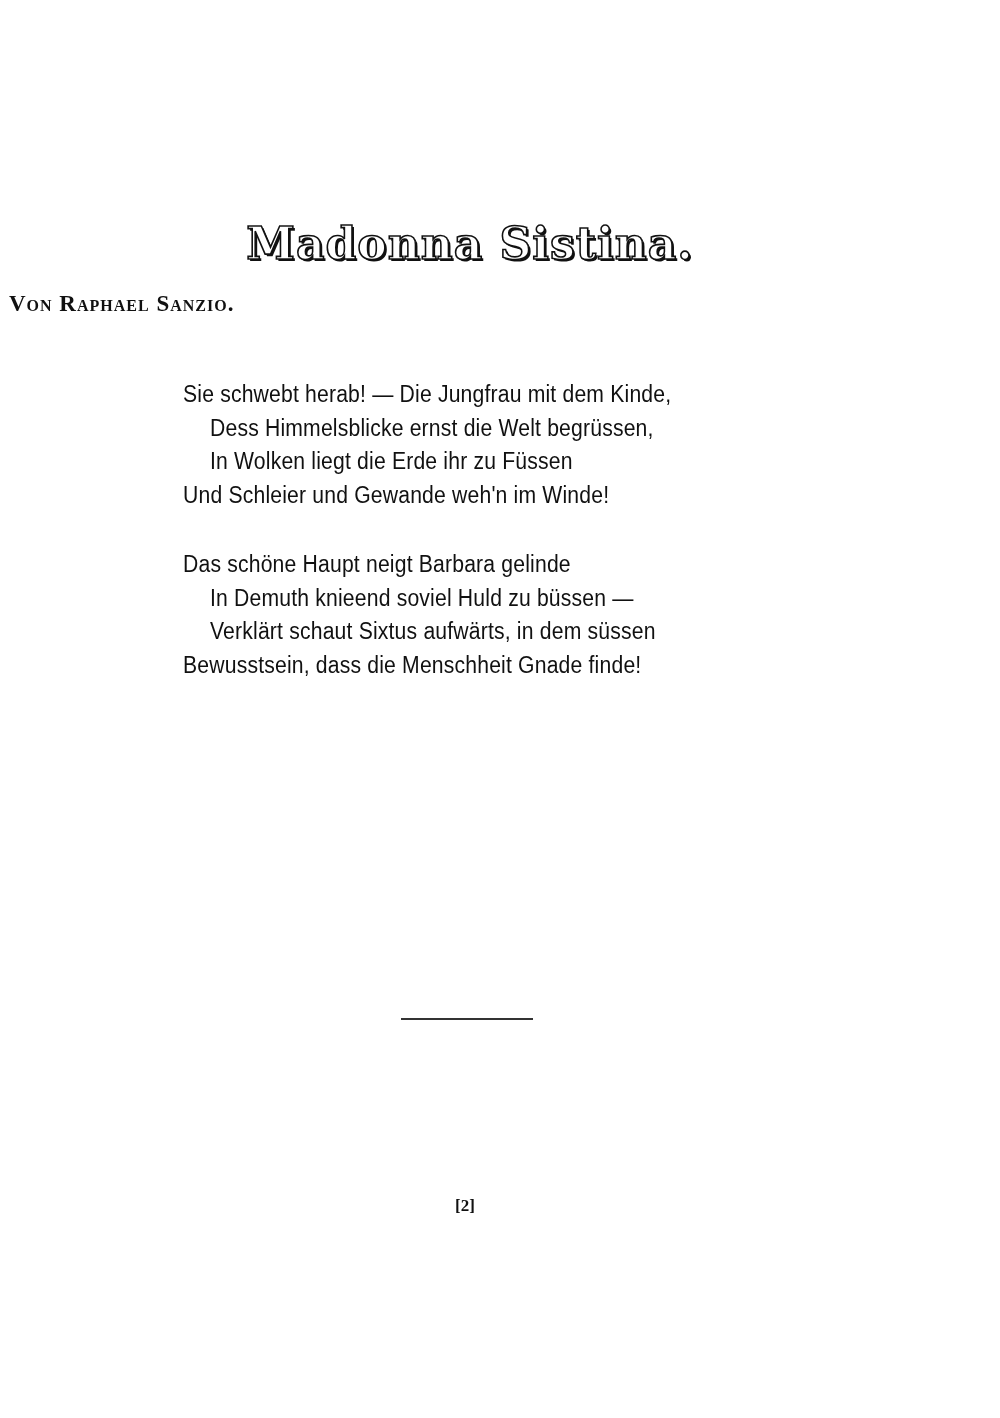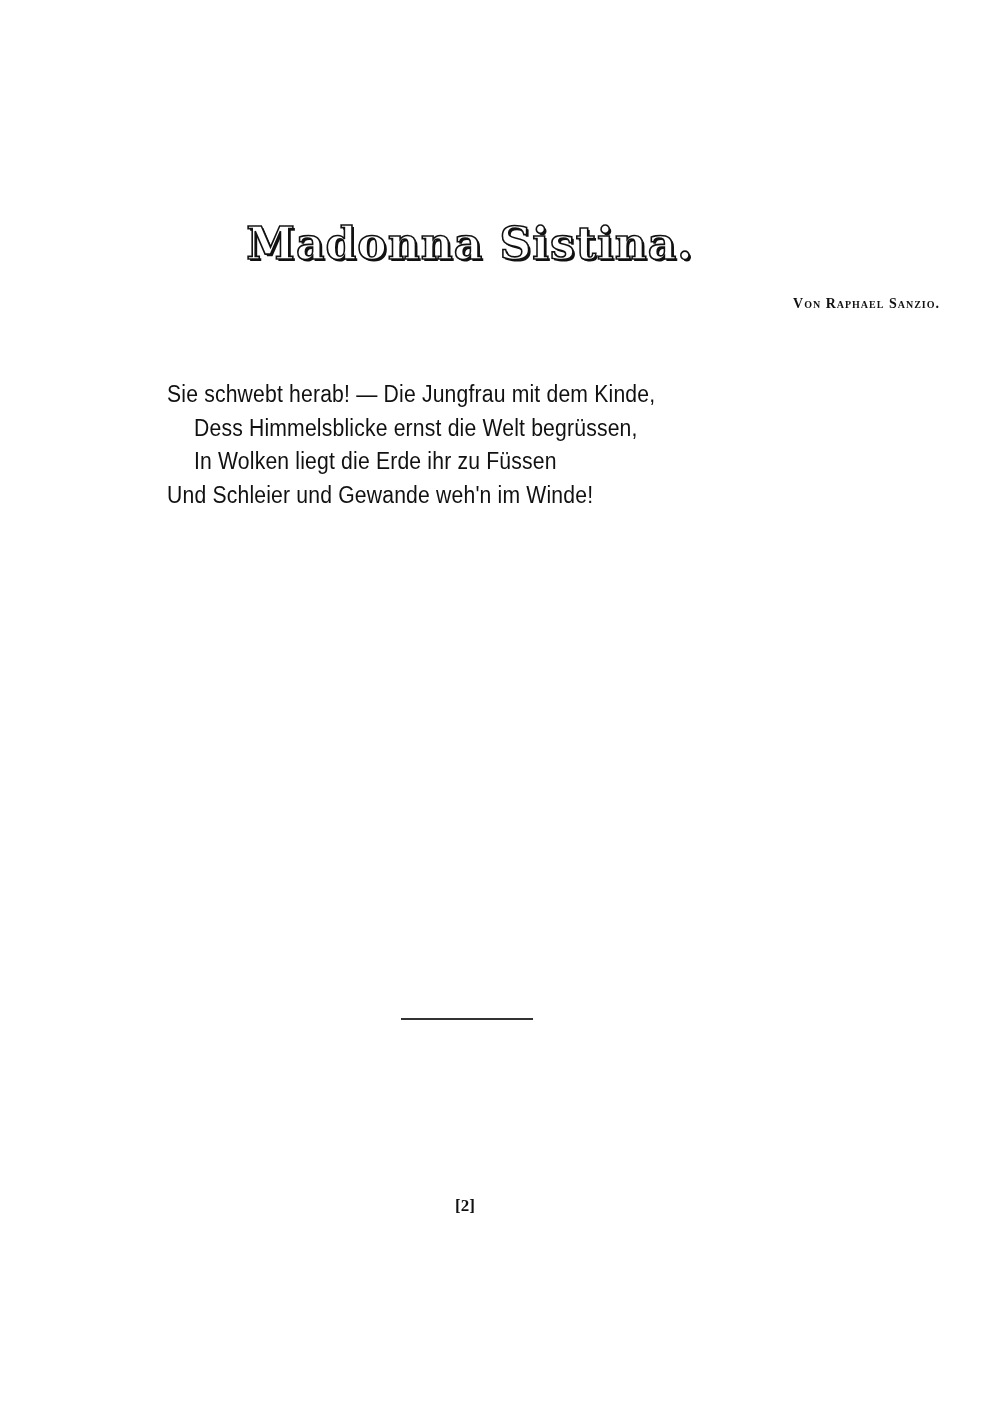--- a/index.html
+++ b/index.html
@@ -29,38 +29,38 @@
     font-weight: bold;
     font-size: 44px;
     letter-spacing: 1px;
     color: #fff;
     -webkit-text-stroke: 1.6px #111;
     text-shadow: 2px 2px 0 #111;
     line-height: 60px;
   }
   .byline {
     position: absolute;
-    left: 0; width: 940px;
+    left: 9px; width: 940px;
     top: 292px;
-    text-align: right;
+    text-align: left;
     font-family: "Liberation Serif", serif;
     font-weight: bold;
-    font-size: 14px;
+    font-size: 23px;
     letter-spacing: 1px;
     font-variant: small-caps;
     line-height: 24px;
   }
   .poem {
     position: absolute;
     left: 167px;
     top: 378px;
     width: 680px;
   }
   .stanza {
-    margin: 0 0 36px 0;
+    margin: 0 0 36px 16px;
   }
   .line {
     font-family: "Liberation Sans", "DejaVu Sans", sans-serif;
     font-size: 23.5px;
     line-height: 33.5px;
     white-space: nowrap;
     transform: scaleX(0.9);
     transform-origin: left center;
     letter-spacing: 0.2px;
   }
@@ -92,17 +92,23 @@
   <div class="title">Madonna Sistina.</div>
   <div class="byline">Von Raphael Sanzio.</div>
 
   <div class="poem">
     <div class="stanza">
       <div class="line">Sie schwebt herab! — Die Jungfrau mit dem Kinde,</div>
       <div class="line indent">Dess Himmelsblicke ernst die Welt begrüssen,</div>
       <div class="line indent">In Wolken liegt die Erde ihr zu Füssen</div>
       <div class="line">Und Schleier und Gewande weh'n im Winde!</div>
     </div>
+    <div class="stanza">
+      <div class="line">Das schöne Haupt neigt Barbara gelinde</div>
+      <div class="line indent">In Demuth knieend soviel Huld zu büssen —</div>
+      <div class="line indent">Verklärt schaut Sixtus aufwärts, in dem süssen</div>
+      <div class="line">Bewusstsein, dass die Menschheit Gnade finde!</div>
+    </div>
   </div>
 
   <div class="rule"></div>
   <div class="page-number">[2]</div>
 </div>
 
 </body></html>

